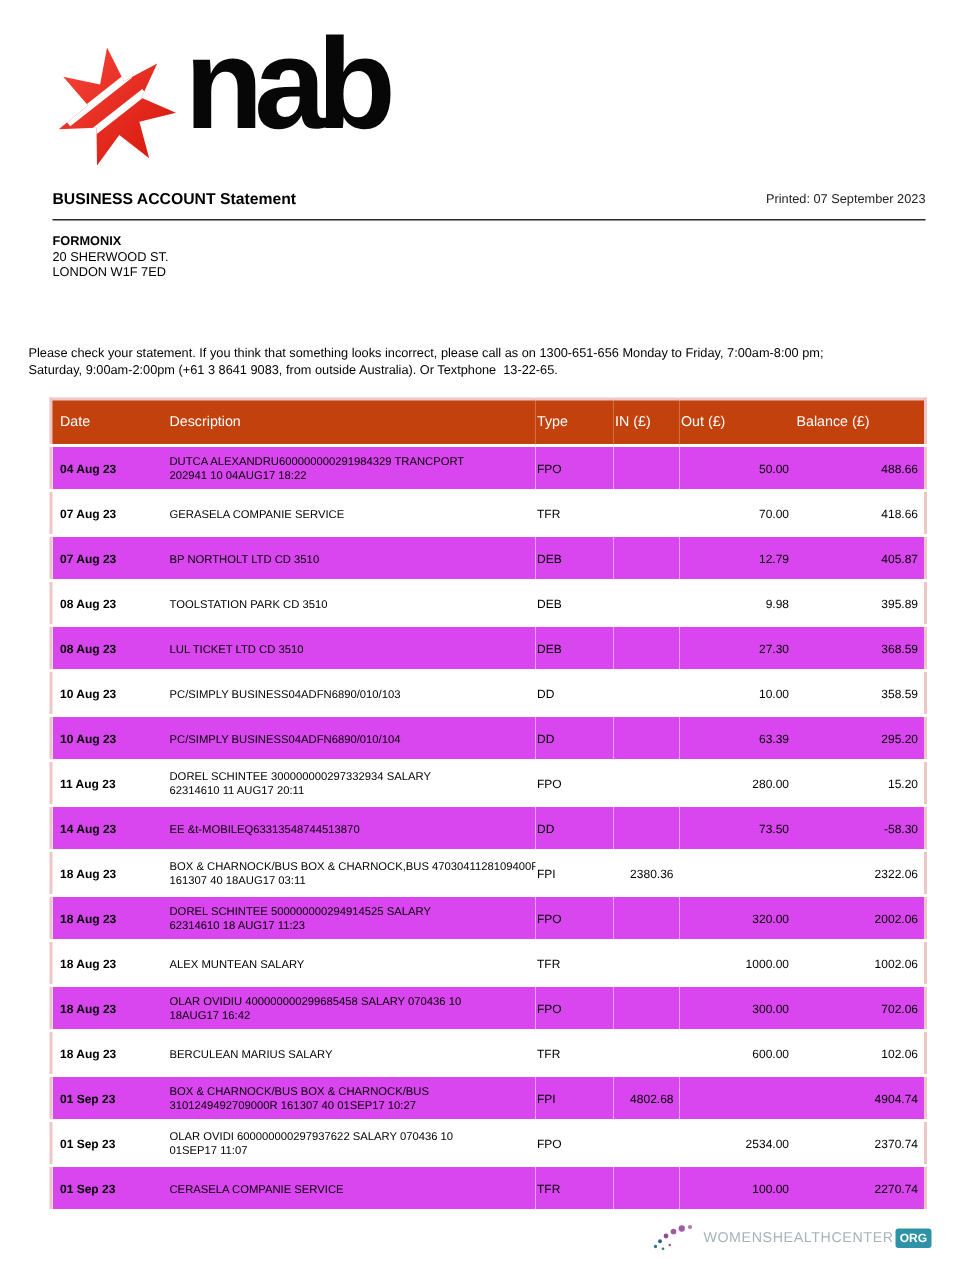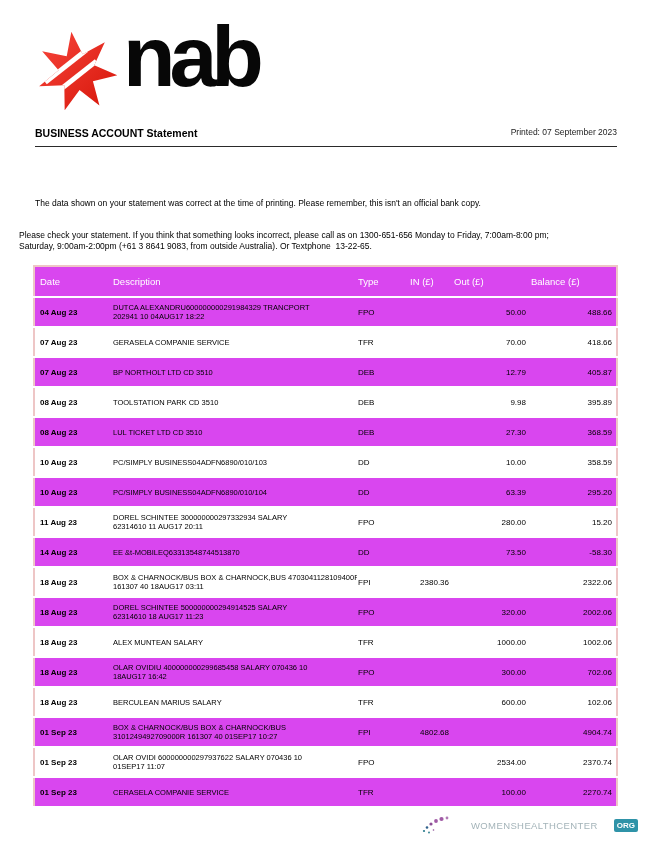--- a/index.html
+++ b/index.html
@@ -25,32 +25,32 @@
   .acct{position:absolute;left:148px;top:155px;font-size:8.5px;line-height:10.5px;white-space:pre-wrap;}
 
   .note1{position:absolute;left:35px;top:198px;width:570px;font-size:8.5px;line-height:10.5px;
          white-space:pre-wrap;margin:0;}
   .note2{position:absolute;left:19px;top:230px;width:556px;font-size:8.5px;line-height:10.5px;
          white-space:pre-wrap;margin:0;}
 
   
   .stmt-table{position:absolute;left:33px;top:265px;width:585px;border-collapse:collapse;
               border:2px solid #eec6c6;table-layout:fixed;}
-  .stmt-table th{background:#d946ef;color:#fff;font-weight:normal;font-size:9.5px;height:27px;
+  .stmt-table th{background:#c2410c;color:#fff;font-weight:normal;font-size:9.5px;height:27px;
                  text-align:left;border-bottom:2px solid #fff;}
   .stmt-table td{font-size:8px;height:26px;vertical-align:middle;border-bottom:2px solid #fff;
                  overflow:hidden;}
   tr.pink td{background:#d946ef;}
   .h-date,.c-date{padding-left:5px;}
   .c-date{font-weight:bold;}
   .c-desc .d1,.c-desc .d2{font-size:7.5px;line-height:9px;white-space:nowrap;}
   .h-num,.c-num{text-align:right;padding-right:4px;margin-left:34px;}
 
   
-  .watermark{position:absolute;right:13px;top:814px;display:flex;align-items:center;gap:16px;}
+  .watermark{position:absolute;right:30px;top:814px;display:flex;align-items:center;gap:1px;}
   .wm-text{font-size:9.5px;color:#a4b4b9;letter-spacing:0.4px;}
   .wm-org{background:#2f93a8;color:#fff;font-size:8px;font-weight:bold;
           padding:2px 3px;border-radius:2px;}
 </style>
 </head>
 <body>
 
 <div class="page">
 
   <div class="logo">
@@ -72,23 +72,27 @@
     </svg>
     <span class="logo-text">nab</span>
   </div>
 
   <div class="title-row">
     <span class="doc-title">BUSINESS ACCOUNT Statement</span>
     <span class="printed">Printed: 07 September 2023</span>
   </div>
   <div class="rule"></div>
 
-
-
-  <p class="note1">The data shown on your statement was correct at the time of printing. Please remember, this isn't an official bank copy.</p>
+  <div class="addr">
+    <div class="name">FORMONIX</div>
+    <div>20 SHERWOOD ST.</div>
+    <div>LONDON W1F 7ED</div>
+  </div>
+
+
   <p class="note2">Please check your statement. If you think that something looks incorrect, please call as on 1300-651-656 Monday to Friday, 7:00am-8:00 pm; Saturday, 9:00am-2:00pm (+61 3 8641 9083, from outside Australia). Or Textphone  13-22-65.</p>
 
   <table class="stmt-table">
     <colgroup>
       <col style="width:78px">
         <col style="width:245px">
         <col style="width:52px">
       <col style="width:44px">
         <col style="width:77px">
         <col>

